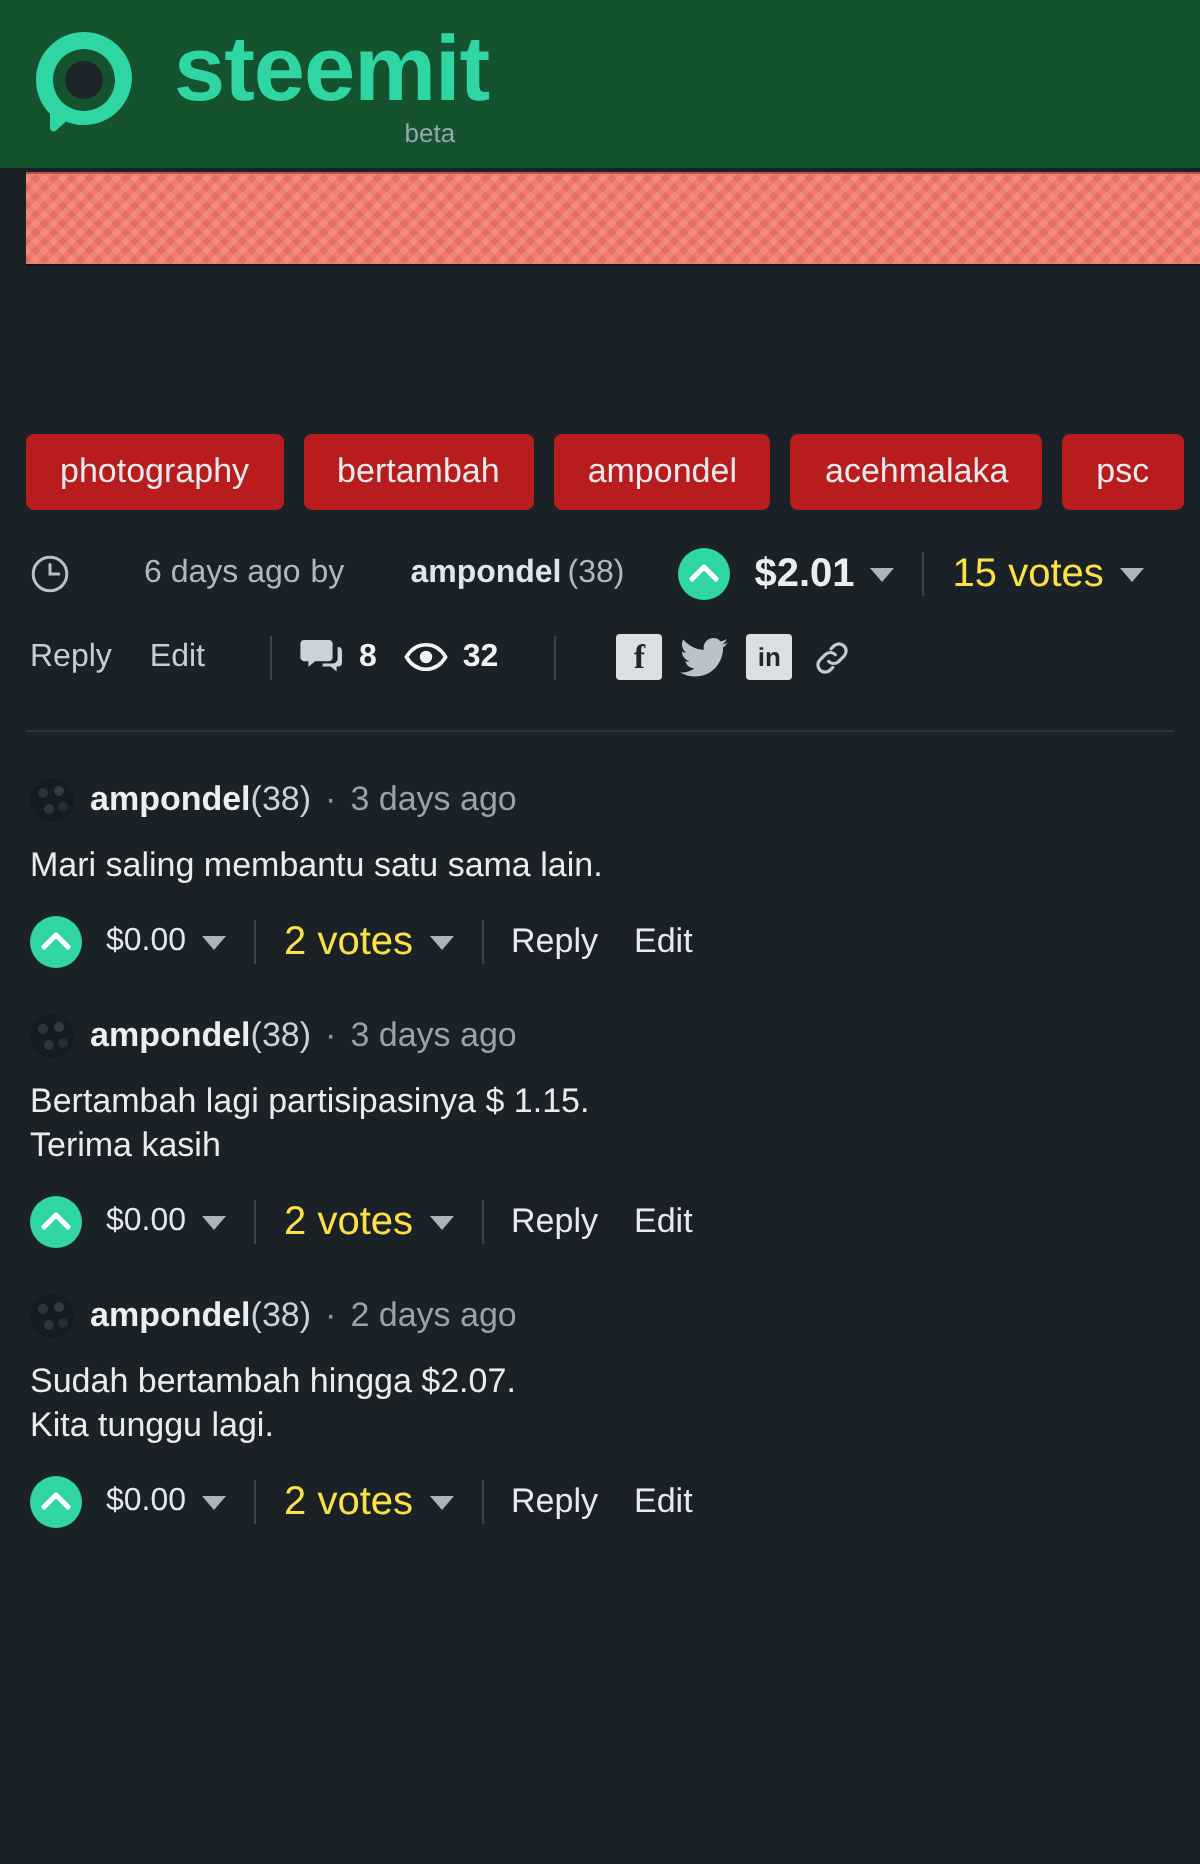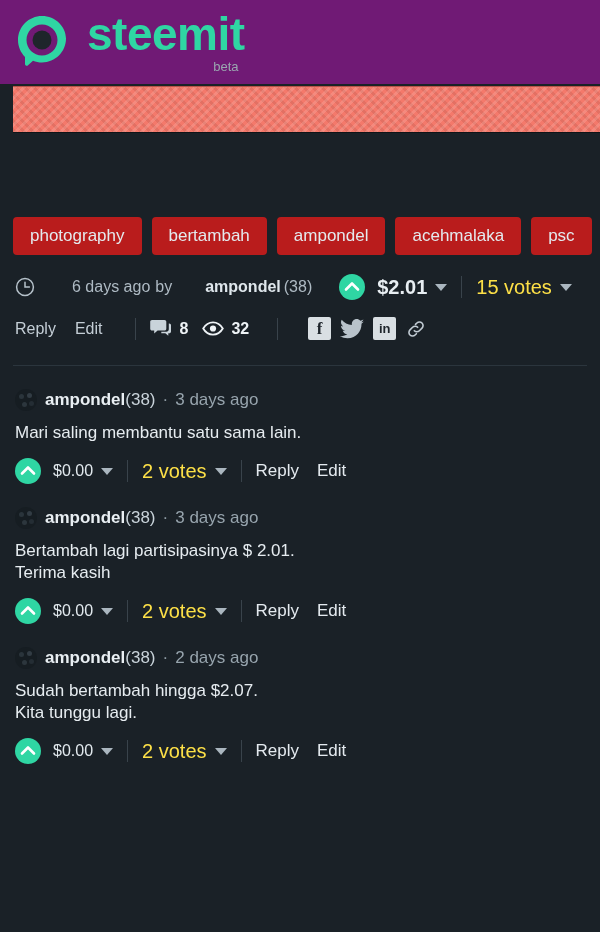--- a/index.html
+++ b/index.html
@@ -18,21 +18,21 @@
     height: 932px;
     background: #1a2127;
   }
 
   
   .header {
     height: 84px;
     display: flex;
     align-items: center;
     padding-left: 13px;
-    background: #701a75;
+    background: #14532d;
   }
   .logo-mark {
     width: 58px;
     height: 58px;
     flex: 0 0 58px;
     margin-right: 16px;
   }
   .wordmark-wrap {
     position: relative;
     display: flex;
@@ -44,21 +44,21 @@
     font-weight: 700;
     color: #2fd6a3;
     letter-spacing: -0.5px;
     line-height: 1;
   }
   .beta {
     font-size: 13px;
     color: #9aa7b0;
     align-self: flex-end;
     margin-top: 2px;
-    margin-right: 6px;
+    margin-right: 17px;
   }
 
   
   .cover-wrap {
     padding: 2px 0 0 13px;
     background: #1a2127;
     height: 62px;
   }
   .cover {
     height: 47px;
@@ -319,21 +319,21 @@
 
   <div class="comment">
     <div class="c-head">
       <span class="avatar"></span>
       <span class="c-author">ampondel</span>
       <span class="c-rep">(38)</span>
       <span class="c-dot">·</span>
       <span class="c-time">3 days ago</span>
     </div>
     <div class="c-body">
-      <p>Bertambah lagi partisipasinya $ 2.01.</p>
+      <p>Bertambah lagi partisipasinya $ 1.15.</p>
       <p>Terima kasih</p>
     </div>
     <div class="c-foot">
       <span class="upvote">
         <svg viewBox="0 0 26 26" width="26" height="26" aria-hidden="true">
           <path d="M7 15.5L13 9.5l6 6" fill="none" stroke="#ffffff" stroke-width="2.6" stroke-linecap="round" stroke-linejoin="round"></path>
         </svg>
       </span>
       <span class="payout">$0.00</span>
       <span class="caret"></span>

